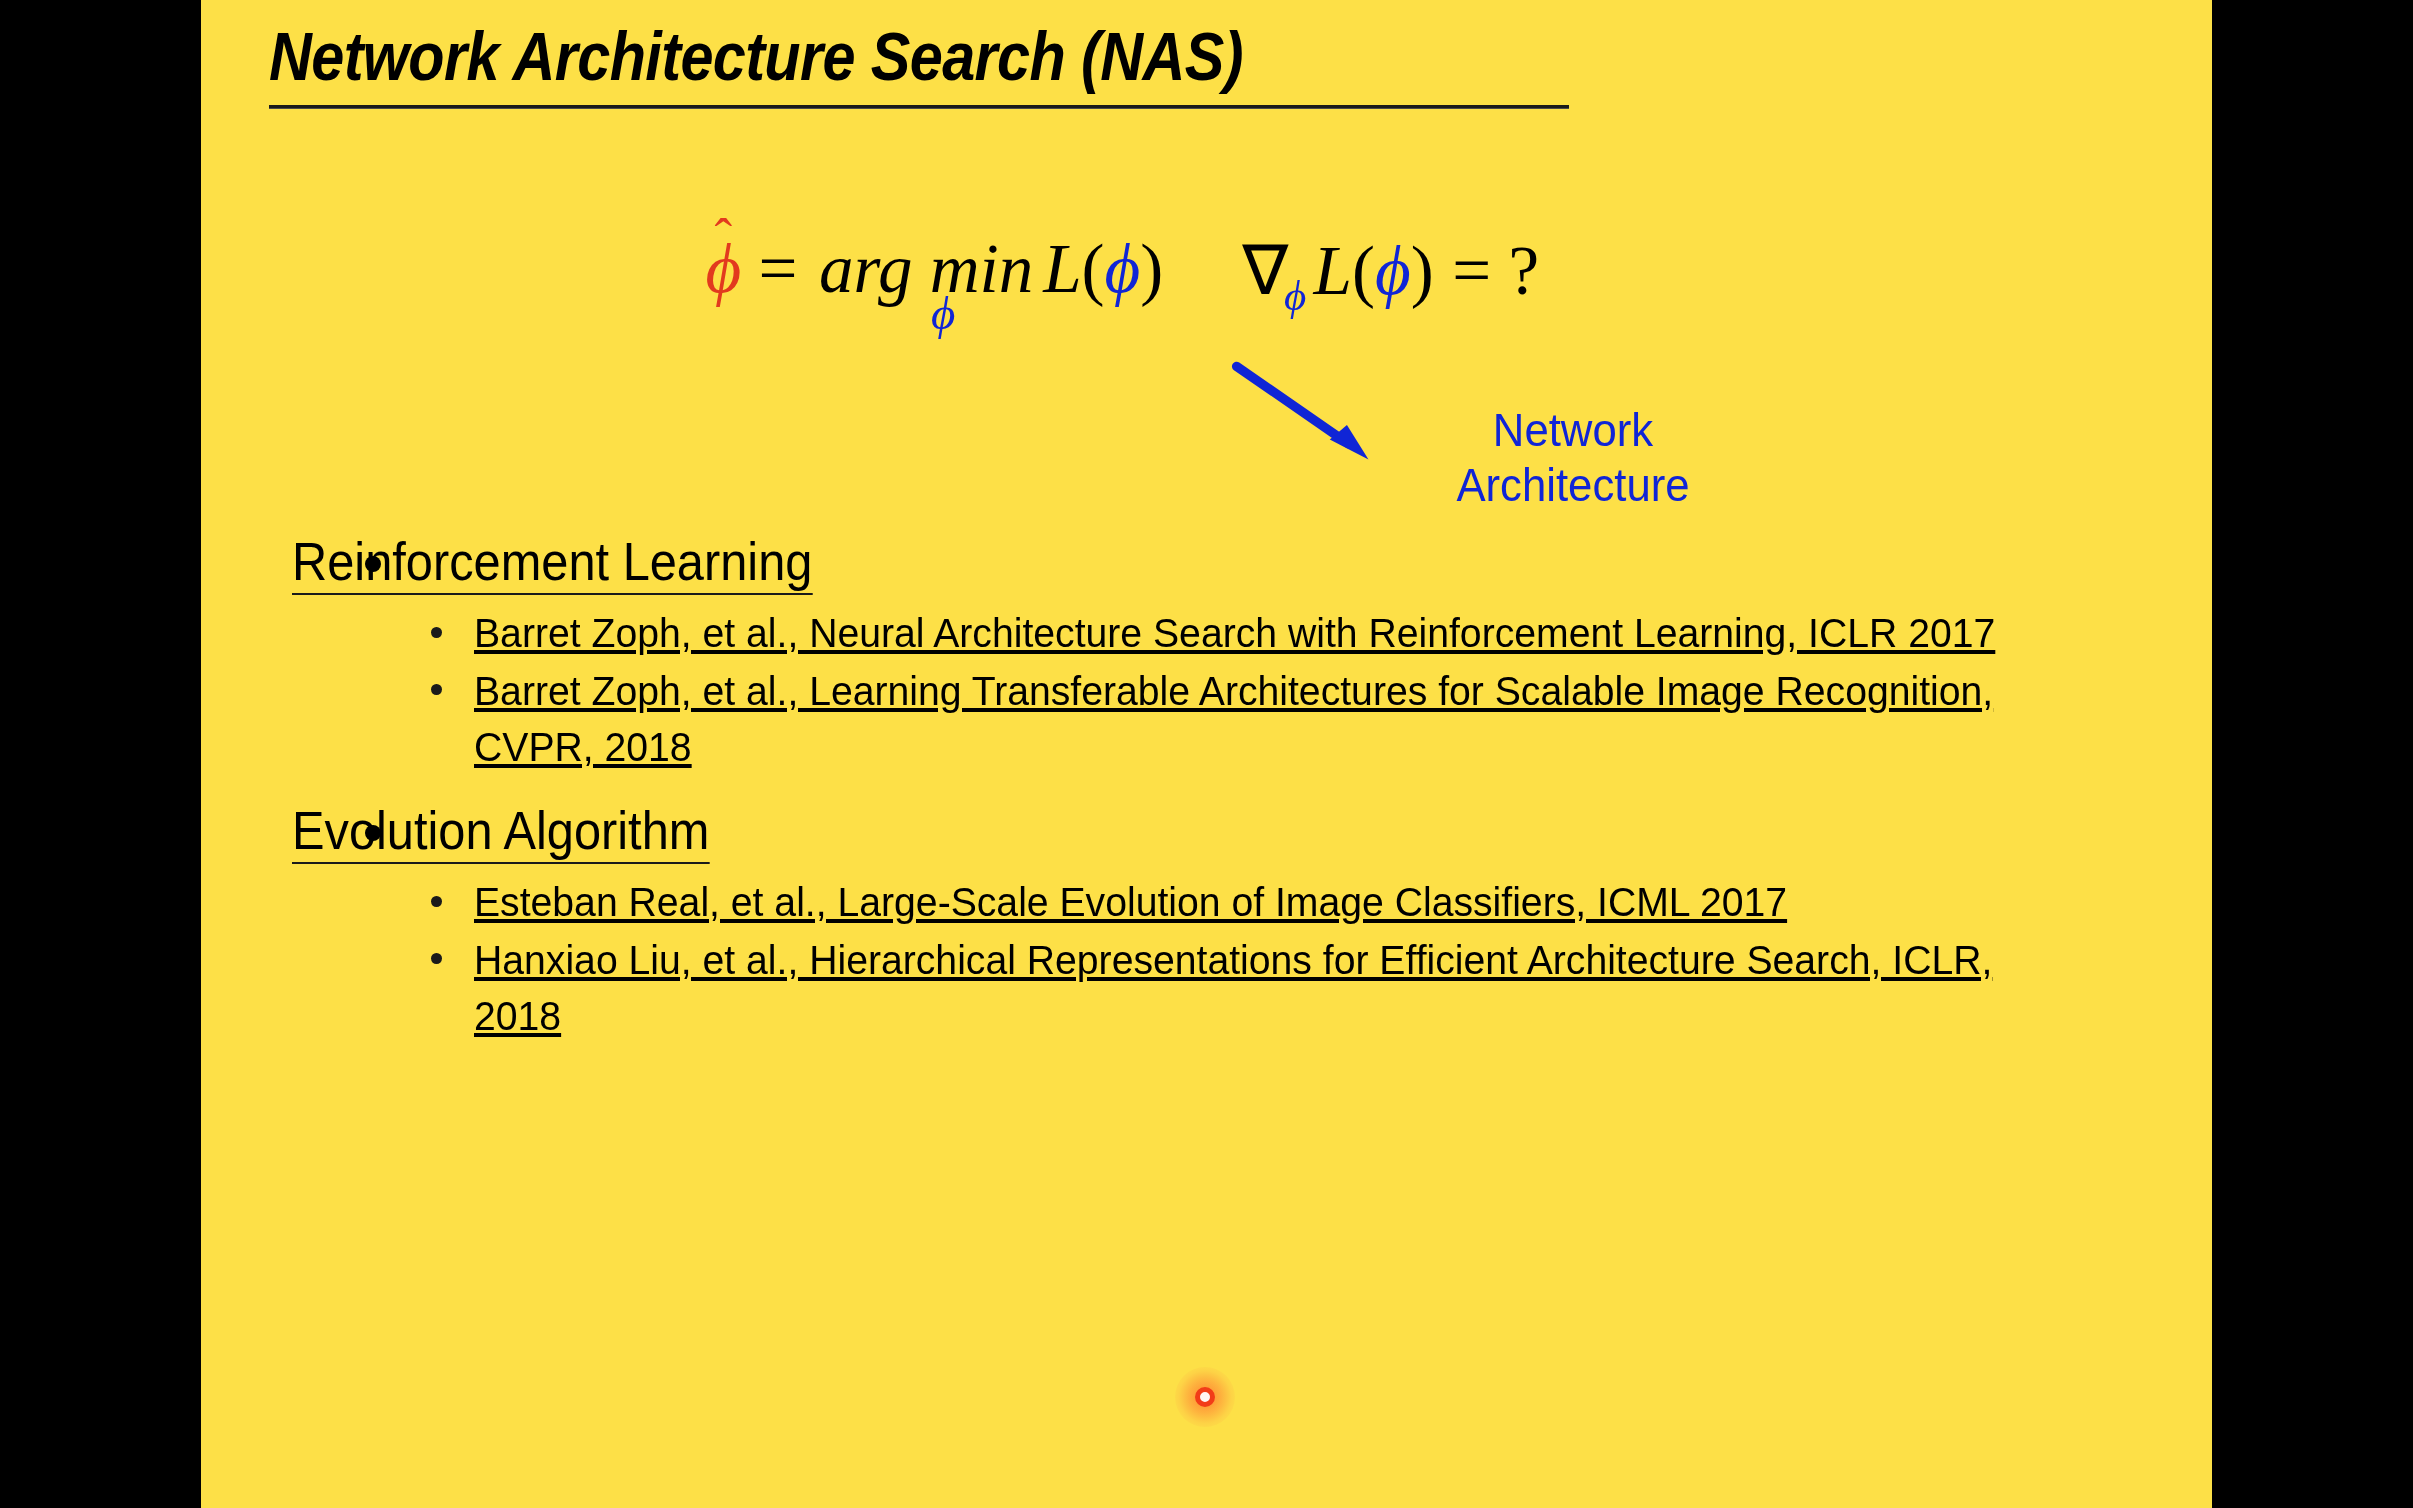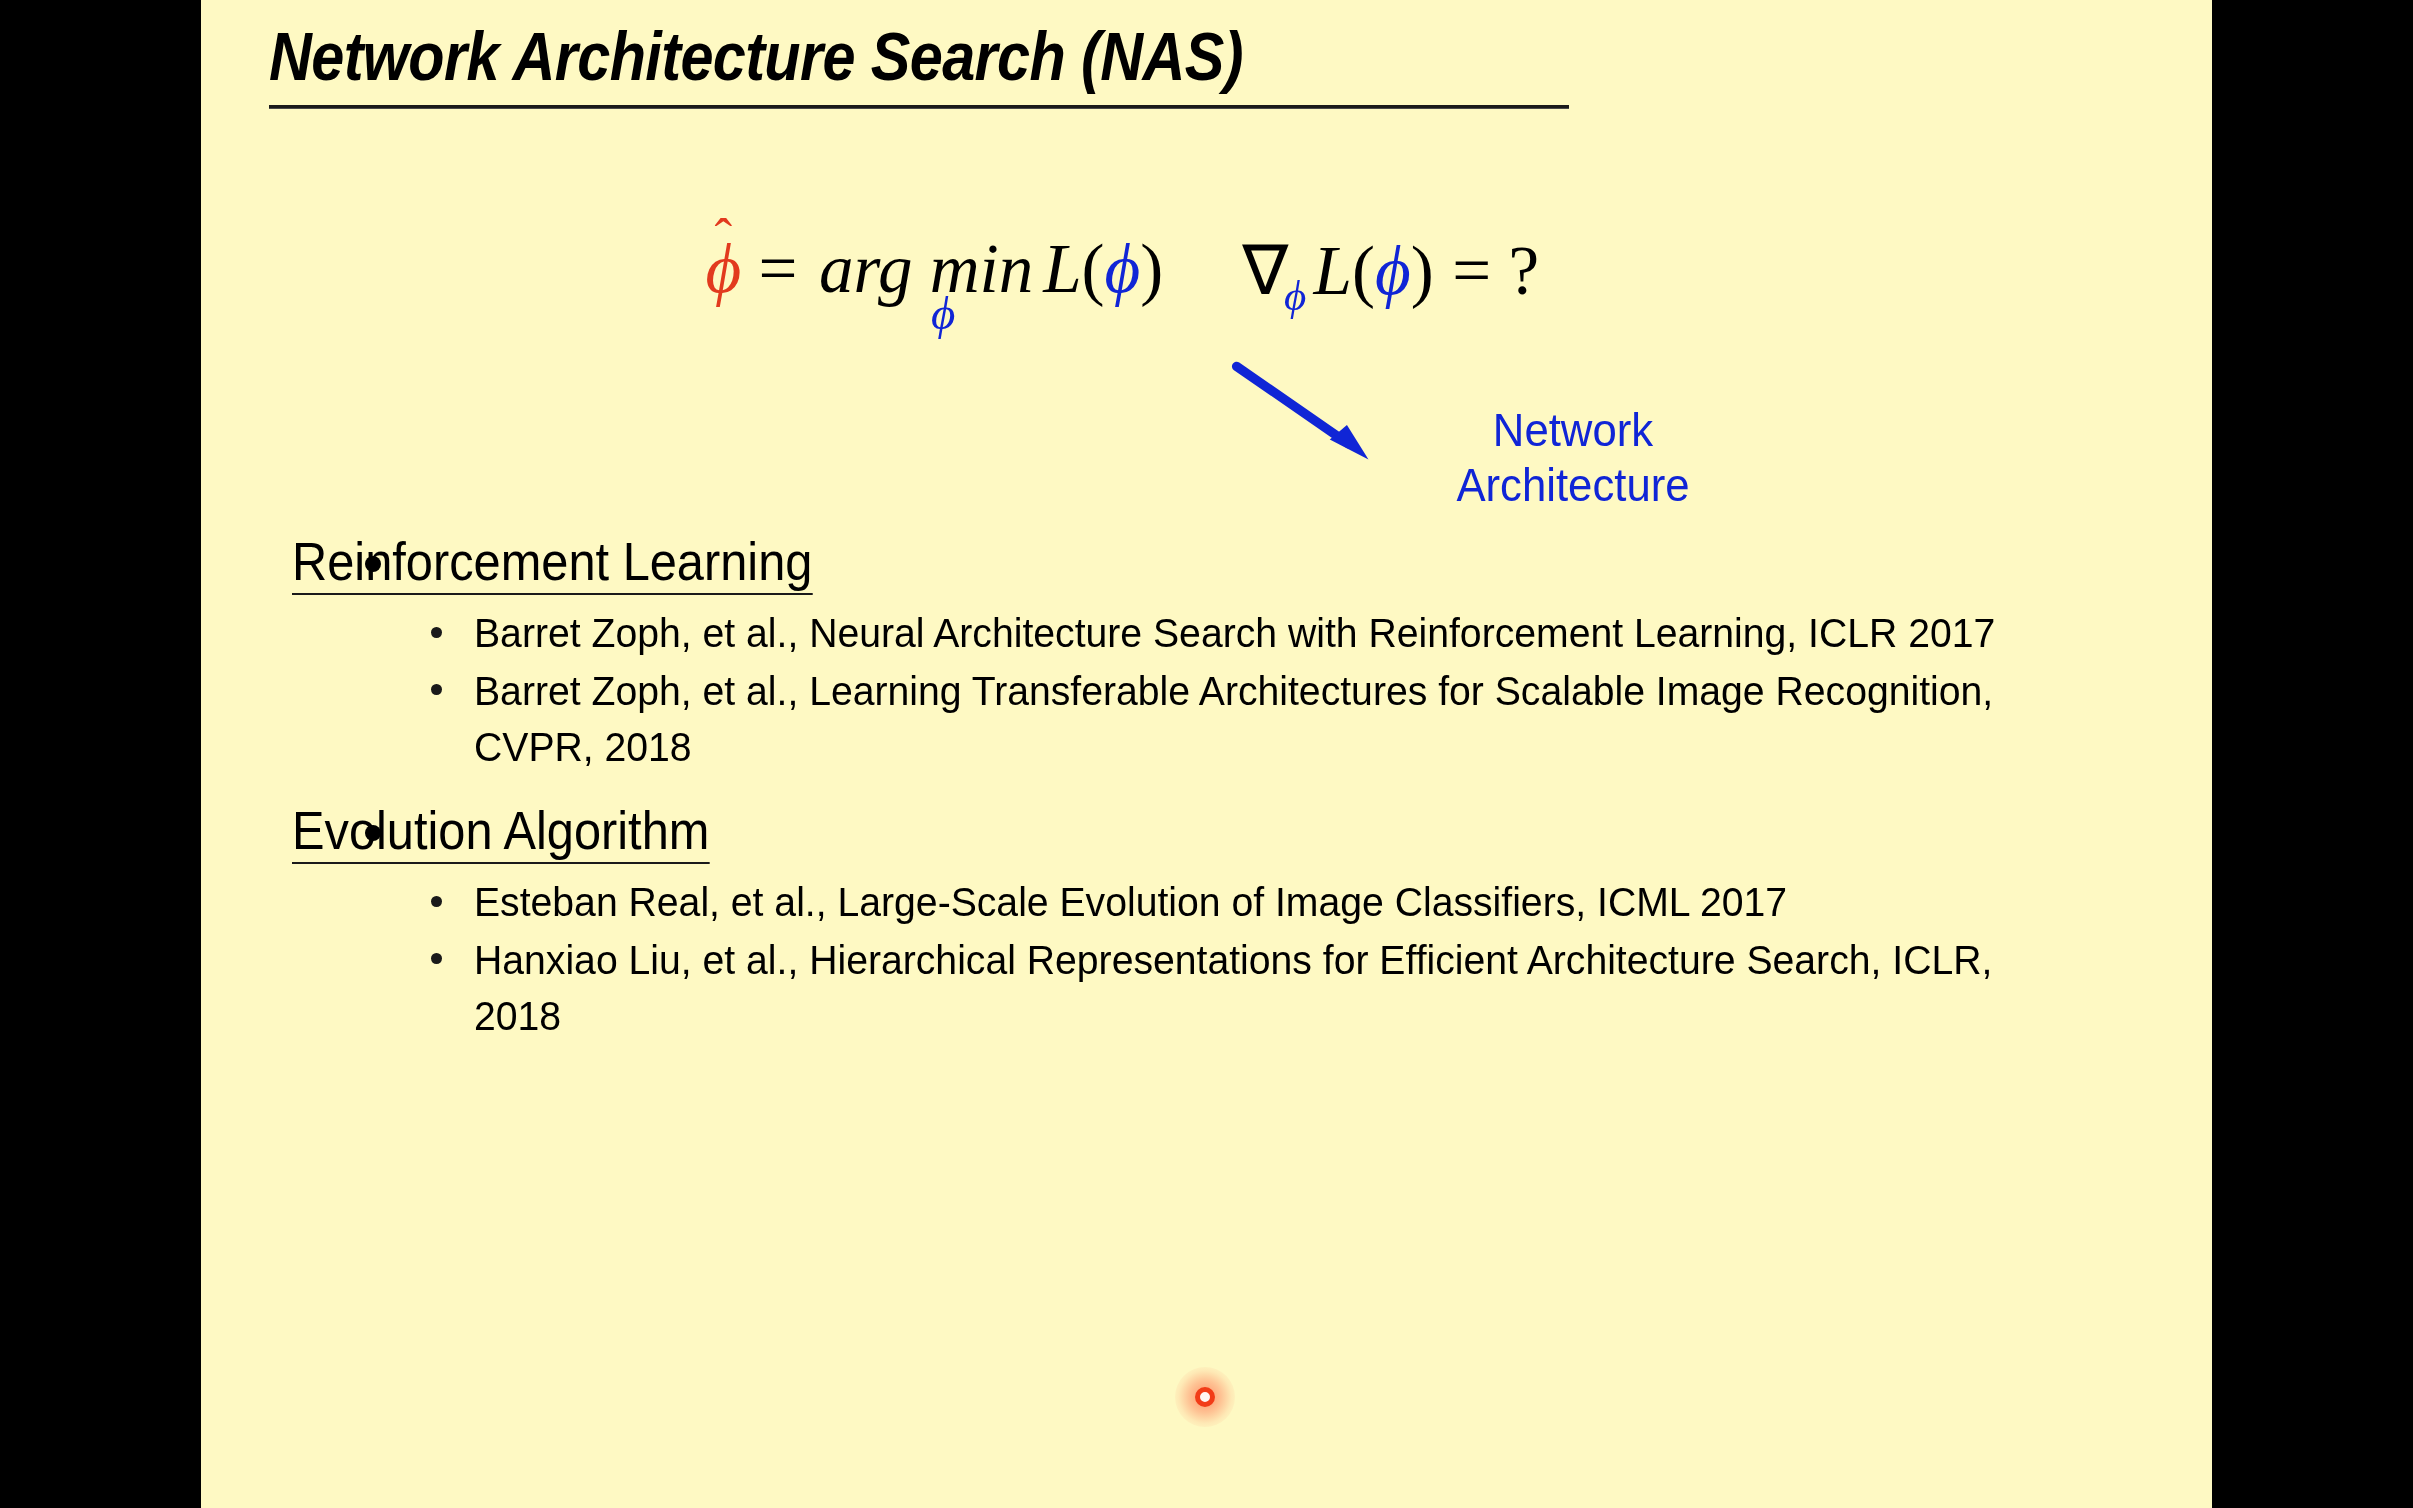--- a/index.html
+++ b/index.html
@@ -31,21 +31,21 @@
   .bar-left  { left: 0;      width: 201px; }
   .bar-right { left: 2212px; width: 201px; }
 
   
   #slide {
     position: absolute;
     left: 201px;
     top: 0;
     width: 2011px;
     height: 1508px;
-    background: #fef9c3;
+    background: #fde047;
   }
 
   
   #title-block {
     position: absolute;
     left: 68px;
     top: 20px;
     width: 1314px;
   }
   #slide-title {
@@ -192,20 +192,21 @@
     padding-bottom: 1.4px;
     transform: scaleX(0.92);
     transform-origin: left center;
     white-space: nowrap;
   }
 
   .l2 {
     position: relative;
     padding-left: 273px;
     margin: 0 0 1.4px 0;
+    text-decoration: underline;
   }
   .l2 .dot2 {
     position: absolute;
     left: 230px;
     top: 21.5px;
     width: 10.8px;
     height: 10.8px;
     border-radius: 50%;
     background: #1a1a1a;
   }

